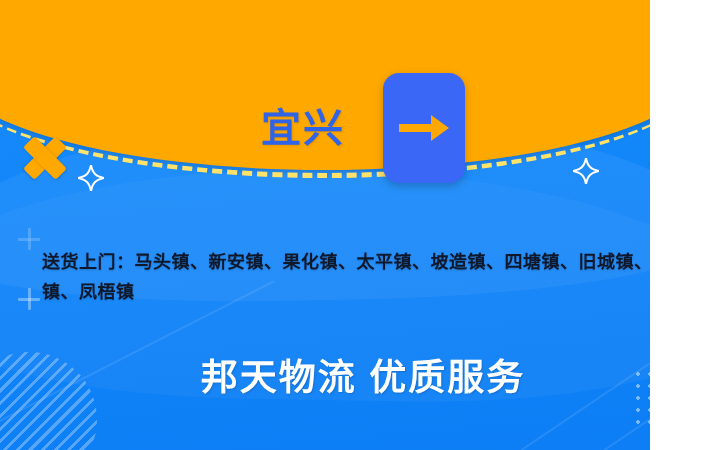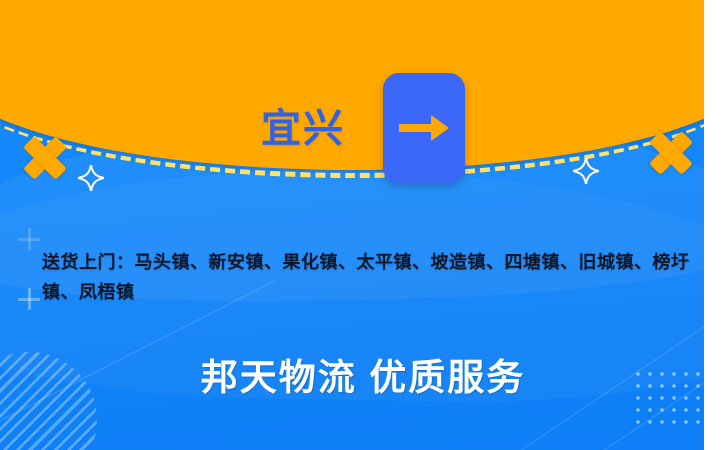--- a/index.html
+++ b/index.html
@@ -3,26 +3,27 @@
 <meta charset="utf-8">
 <title>Logistics Banner</title>
 <style>
   html, body {
     margin: 0;
     padding: 0;
     background: #ffffff;
   }
   .banner {
     position: relative;
-    width: 704px;
+    width: 610px;
     height: 450px;
     overflow: hidden;
     background: #1287fa;
     font-family: "Liberation Sans", "DejaVu Sans", sans-serif;
     user-select: none;
+    padding-left: 40px;
   }
 
   
   .bg-blue {
     position: absolute;
     inset: 0;
     background: linear-gradient(175deg, #1b8cfc 0%, #1287fa 40%, #0d7ef5 100%);
   }
   .bg-wave-1 {
     position: absolute;

